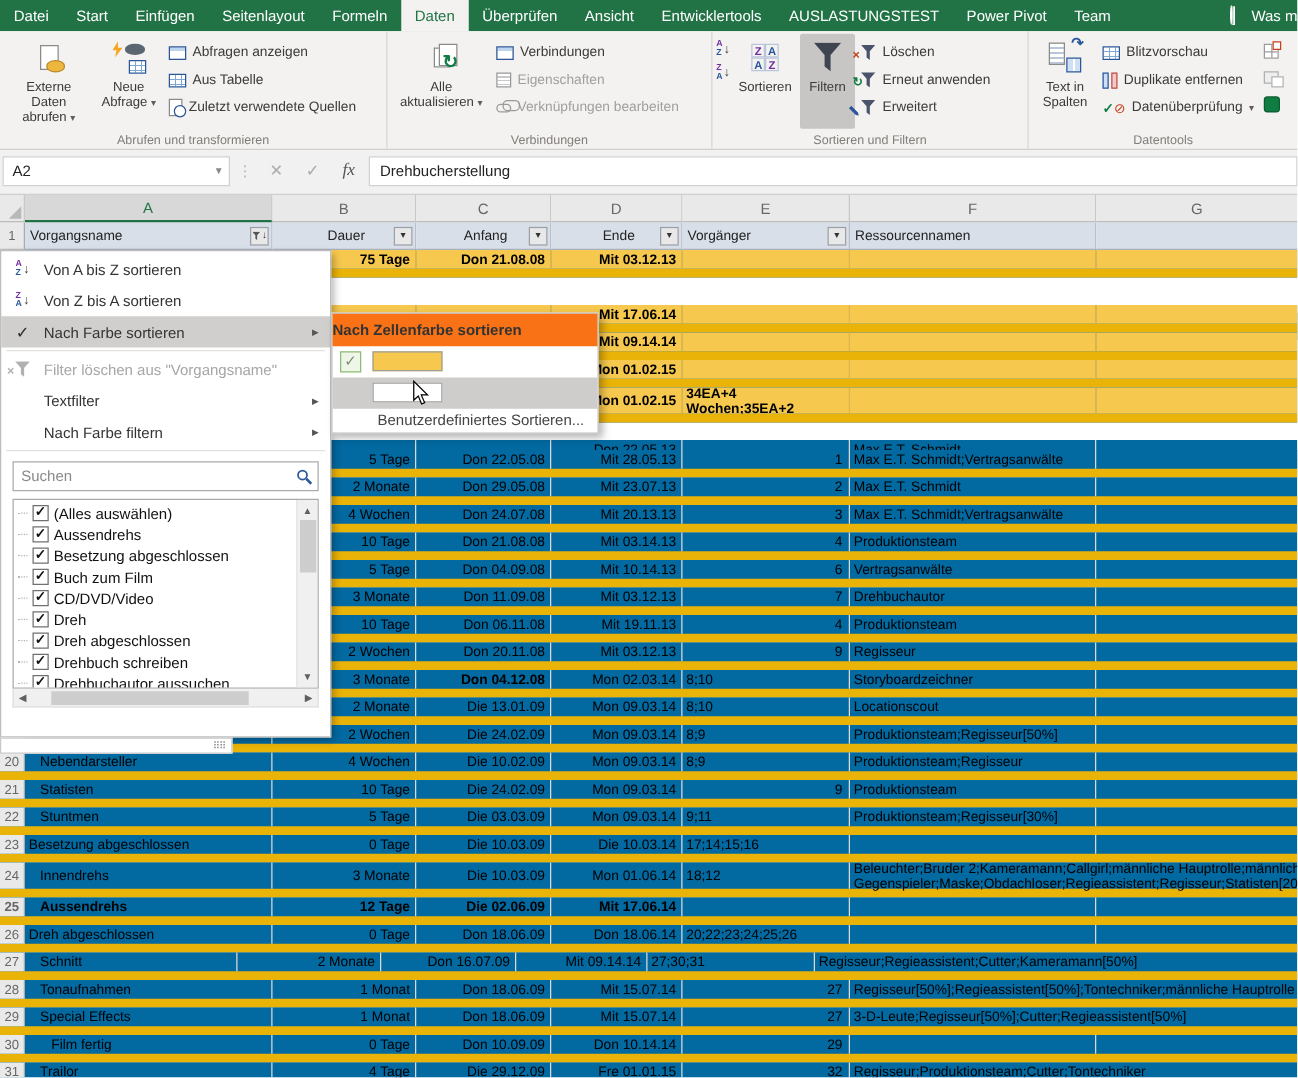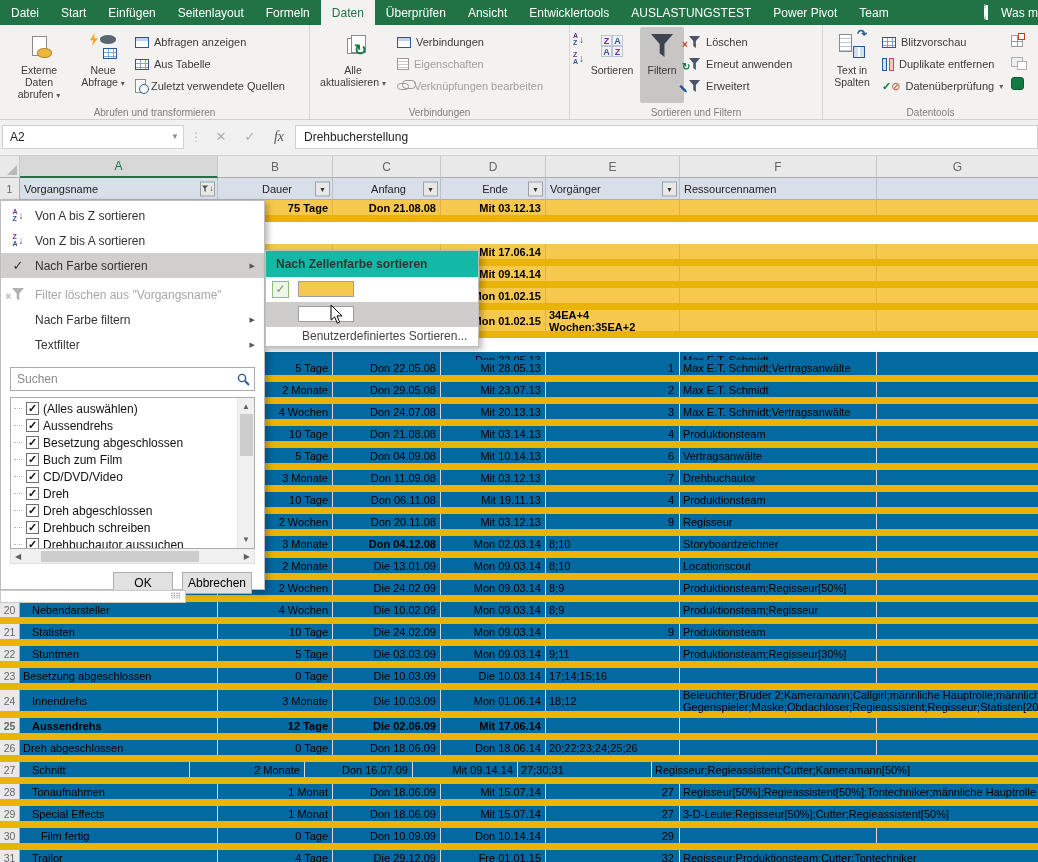--- a/index.html
+++ b/index.html
@@ -140,21 +140,21 @@
   .hthumb{height:11px;background:#cdcdcd;width:158px;margin-left:20px}
   .hsb .rt{margin-left:auto}
   .mbtns{margin-top:auto;display:flex;justify-content:flex-end;gap:9px;padding:8px 12px 9px 0}
   .mbtns button{font:12px "Liberation Sans",sans-serif;background:#e1e1e1;border:1px solid #adadad;height:22px}
   .okb{width:60px}
   .cnb{width:70px}
   .gripbar{position:absolute;left:0;top:434px;width:186px;height:13px;background:#fff;border:1px solid #c9c9c9;z-index:5;display:flex;align-items:center;justify-content:flex-end;padding-right:5px;color:#8a8a8a;font-size:8px;letter-spacing:-1px}
 
   
   .smenu{position:absolute;left:265px;top:94px;width:214px;height:97px;background:#fff;border:1px solid #bdbdbd;box-shadow:3px 3px 6px rgba(0,0,0,.28);z-index:6;font-size:12px;display:flex;flex-direction:column}
-  .smtitle{height:32px;min-height:23px;display:flex;align-items:center;padding-left:10px;font-weight:bold;color:#333;background:#14b8a6}
+  .smtitle{height:32px;min-height:23px;display:flex;align-items:center;font-weight:bold;color:#333;background:#f97316}
   .smrow{height:25px;min-height:25px;display:flex;align-items:center;padding-left:6px;gap:9px}
   .smrow.hl2{background:#cfcdcb}
   .smcb{width:17px;height:17px;border:1px solid #8fbc76;background:#eef5e9;color:#7b8f70;font-size:12px;display:flex;align-items:center;justify-content:center}
   .smsp{width:17px;height:17px}
   .sw{width:56px;height:16px;border:1px solid #9e9e9e}
   .smcustom{height:24px;display:flex;align-items:center;padding-left:36px;color:#444}
 
   .cursor{position:absolute;z-index:9;left:330px;top:148px}
 </style>
 </head>
@@ -753,26 +753,26 @@
       <span class="mic">
           <span class="badge">
             <span class="funnel f13 fgray" style="background:#b0b0b0"></span>
             <span class="bd" style="left:-6px;top:4px;color:#b0b0b0">×</span>
           </span>
         </span>
       <span>Filter löschen aus "Vorgangsname"</span>
     </div>
     <div class="mi">
       <span class="mic"></span>
-      <span>Nach Farbe filtern</span>
+      <span>Textfilter</span>
       <span class="sub">▶</span>
     </div>
     <div class="mi">
       <span class="mic"></span>
-      <span>Textfilter</span>
+      <span>Nach Farbe filtern</span>
       <span class="sub">▶</span>
     </div>
     <div class="msep"></div>
     <div class="msearch">
       <input placeholder="Suchen" style="">
       <span class="mag">
         <svg width="13" height="13" viewBox="0 0 13 13">
             <circle cx="5" cy="5" r="3.6" fill="none" stroke="#2b579a" stroke-width="1.4"></circle>
             <line x1="8" y1="8" x2="12" y2="12" stroke="#2b579a" stroke-width="2"></line>
           </svg>
@@ -830,24 +830,20 @@
         <span class="up">▲</span>
         <span class="vthumb"></span>
         <span class="dn">▼</span>
       </div>
     </div>
     <div class="hsb">
       <span>◀</span>
       <span class="hthumb"></span>
       <span class="rt">▶</span>
     </div>
-    <div class="mbtns">
-      <button class="okb">OK</button>
-      <button class="cnb">Abbrechen</button>
-    </div>
   </div>
   <div class="gripbar">⠿⠿</div>
 
   <div class="smenu">
     <div class="smtitle">Nach Zellenfarbe sortieren</div>
     <div class="smrow">
       <span class="smcb">✓</span>
       <span class="sw" style="background: rgb(246, 200, 78);"></span>
     </div>
     <div class="smrow hl2">

